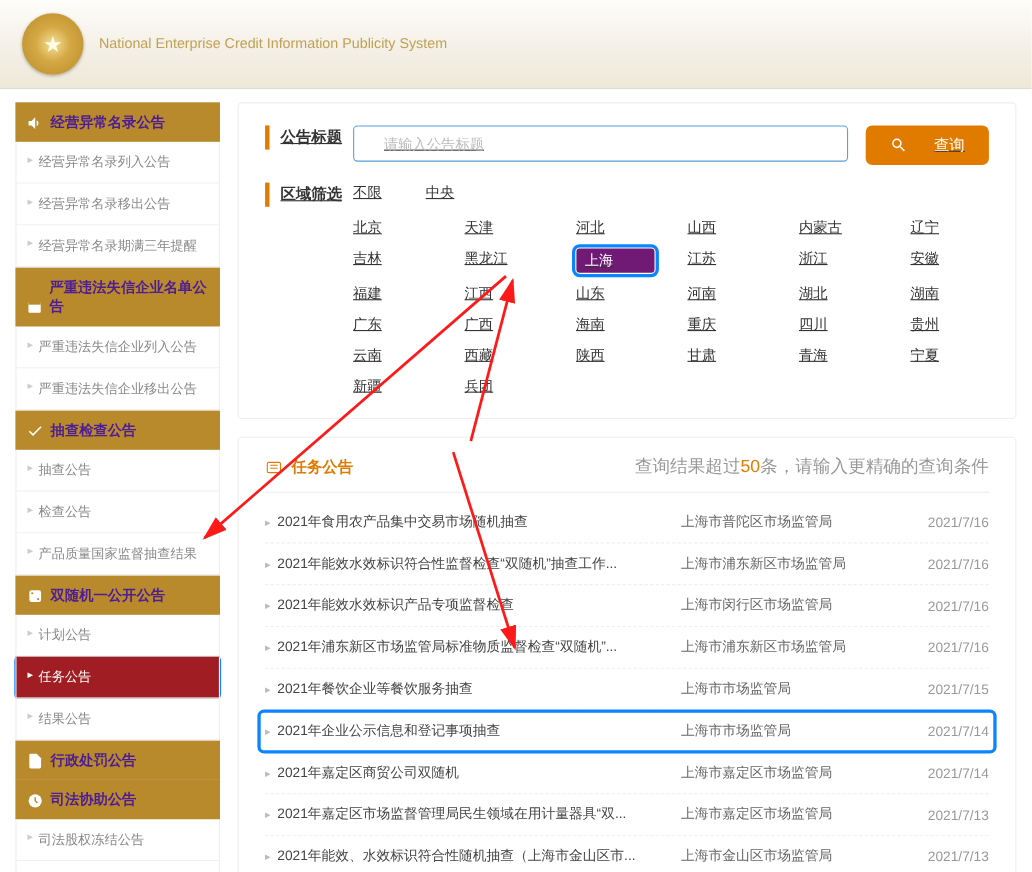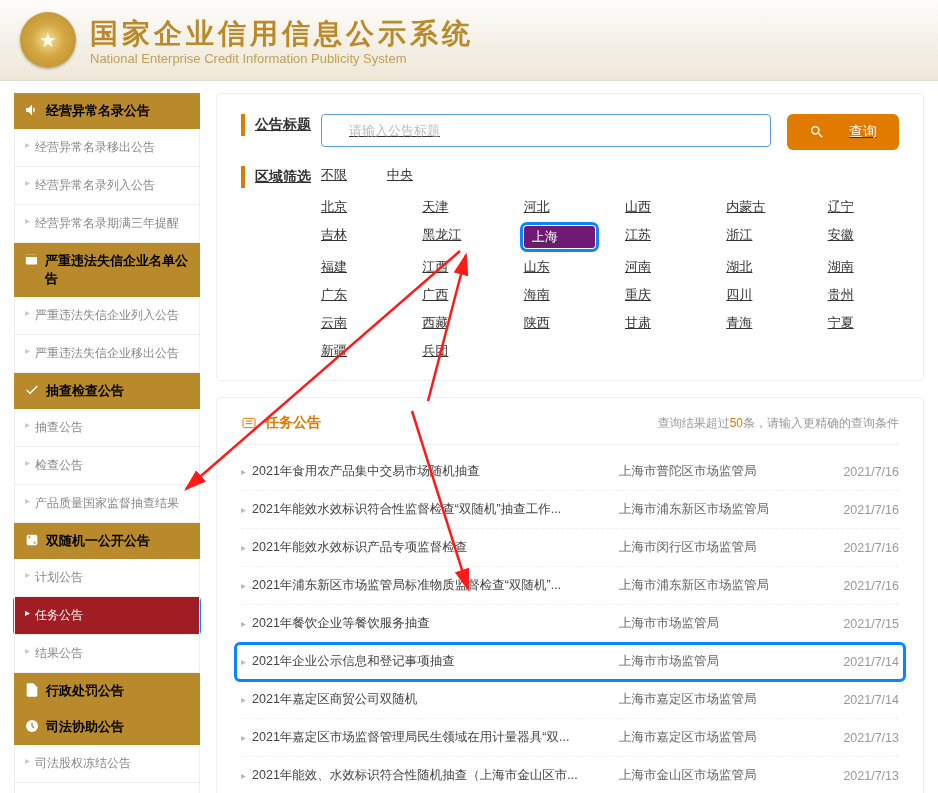--- a/index.html
+++ b/index.html
@@ -10,21 +10,21 @@
   .emblem { width: 56px; height: 56px; border-radius: 50%; background: radial-gradient(circle, #f4e199 0%, #d4a843 40%, #b88a2c 100%); box-shadow: 0 1px 3px rgba(0,0,0,0.3); position: relative; flex-shrink: 0; margin-right: 14px; display:flex;align-items:center;justify-content:center; }
   .emblem::before { content: "★"; color: #fffbe6; font-size: 20px; }
   .title-wrap {}
   .title-cn { font-size: 28px; font-weight: bold; color: #b88a2c; letter-spacing: 4px; }
   .title-en { font-size: 13px; color: #c0a055; margin-top: -2px; }
   
   .content { display: flex; padding: 12px 14px; gap: 16px; }
   
   
   .sidebar { width: 186px; flex-shrink: 0; }
-  .side-head { background: #b88a2c; color: #000000; padding: 9px 10px; font-size: 13px; font-weight: bold; display: flex; align-items: flex-start; }
+  .side-head { background: #b88a2c; color: #4c1d95; padding: 9px 10px; font-size: 13px; font-weight: bold; display: flex; align-items: flex-end; }
   .side-head .ic { width: 16px; height: 16px; margin-right: 6px; display: inline-block; }
   .side-item { background: #fff; border: 1px solid #eee; border-top: none; padding: 10px 12px 10px 20px; font-size: 12px; color: #888; cursor: pointer; position: relative; }
   .side-item::before { content: "▸"; position: absolute; left: 10px; color: #ccc; font-size: 10px; }
   .side-item.active { background: #a01e23; color: #fff; }
   .side-item.active::before { color: #fff; }
   .hl-blue { outline: 3px solid #0a84ff; outline-offset: -2px; border-radius: 5px; }
   
   
   .main { flex: 1; min-width: 0; }
   .panel { border: 1px solid #eee; border-radius: 4px; padding: 20px 24px; margin-bottom: 16px; }
@@ -40,56 +40,55 @@
   .region-row1 { display: flex; gap: 40px; margin-bottom: 14px; font-size: 13px; }
   .region-item { cursor: pointer; white-space: nowrap; }
   .region-item.sel { background: #701a75; color: #fff; padding: 2px 8px; border-radius: 3px; display: inline-block; }
   .region-item.hl-blue { outline: 3px solid #0a84ff; outline-offset: 1px; }
   
   
   .results { border: 1px solid #eee; border-radius: 4px; padding: 16px 24px 4px; }
   .res-head { display: flex; align-items: center; justify-content: space-between; border-bottom: 1px solid #eee; padding-bottom: 12px; margin-bottom: 8px; }
   .res-title { display: flex; align-items: center; gap: 8px; font-weight: bold; color: #e07b00; font-size: 14px; }
   .res-title svg { width: 16px; height: 16px; stroke: #e07b00; fill: none; stroke-width: 1.5; }
-  .res-hint { font-size: 12px; color: #999; }
+  .res-hint { font-size: 16px; color: #999; }
   .res-hint .num { color: #e07b00; }
   
   .res-row { display: flex; align-items: center; padding: 10px 0; font-size: 12.5px; border-bottom: 1px dashed #f0f0f0; }
   .res-row:last-child { border-bottom: none; }
   .res-arrow { color: #bbb; margin-right: 6px; font-size: 10px; }
   .res-name { flex: 1; color: #444; white-space: nowrap; overflow: hidden; text-overflow: ellipsis; padding-right: 12px; cursor: pointer; }
   .res-org { width: 200px; color: #666; }
   .res-date { width: 80px; color: #999; text-align: right; }
   .res-row.hl-blue { outline: 3px solid #0a84ff; border-radius: 5px; margin: 0 -6px; padding-left: 6px; padding-right: 6px; }
   
   
   .arrows { position: absolute; pointer-events: none; z-index: 10; }
 </style>
 </head>
 <body>
 
 <div class="header">
   <div class="emblem"></div>
   <div class="title-wrap">
-    <div class="title-cn">国家企业信用信息公示系统</div>
     <div class="title-en">National Enterprise Credit Information Publicity System</div>
   </div>
 </div>
 
 <div class="content" style="position:relative;">
 
   <div class="sidebar" id="sidebar">
       <div class="side-head">
         <span class="ic"><svg viewBox="0 0 24 24" fill="#fff">
             <path d="M3 9v6h4l5 5V4L7 9H3zm13.5 3a4.5 4.5 0 00-2.5-4v8a4.5 4.5 0 002.5-4z"></path>
           </svg></span>
         <span>经营异常名录公告</span>
       </div>
+      <div class="side-item">经营异常名录列入公告</div>
       <div class="side-item">经营异常名录移出公告</div>
-      <div class="side-item">经营异常名录列入公告</div>
       <div class="side-item">经营异常名录期满三年提醒</div>
       <div class="side-head">
         <span class="ic"><svg viewBox="0 0 24 24" fill="#fff">
             <rect x="3" y="4" width="18" height="16" rx="2"></rect>
             <rect x="3" y="4" width="18" height="4" fill="#b88a2c"></rect>
           </svg></span>
         <span>严重违法失信企业名单公告</span>
       </div>
       <div class="side-item">严重违法失信企业列入公告</div>
       <div class="side-item">严重违法失信企业移出公告</div>

